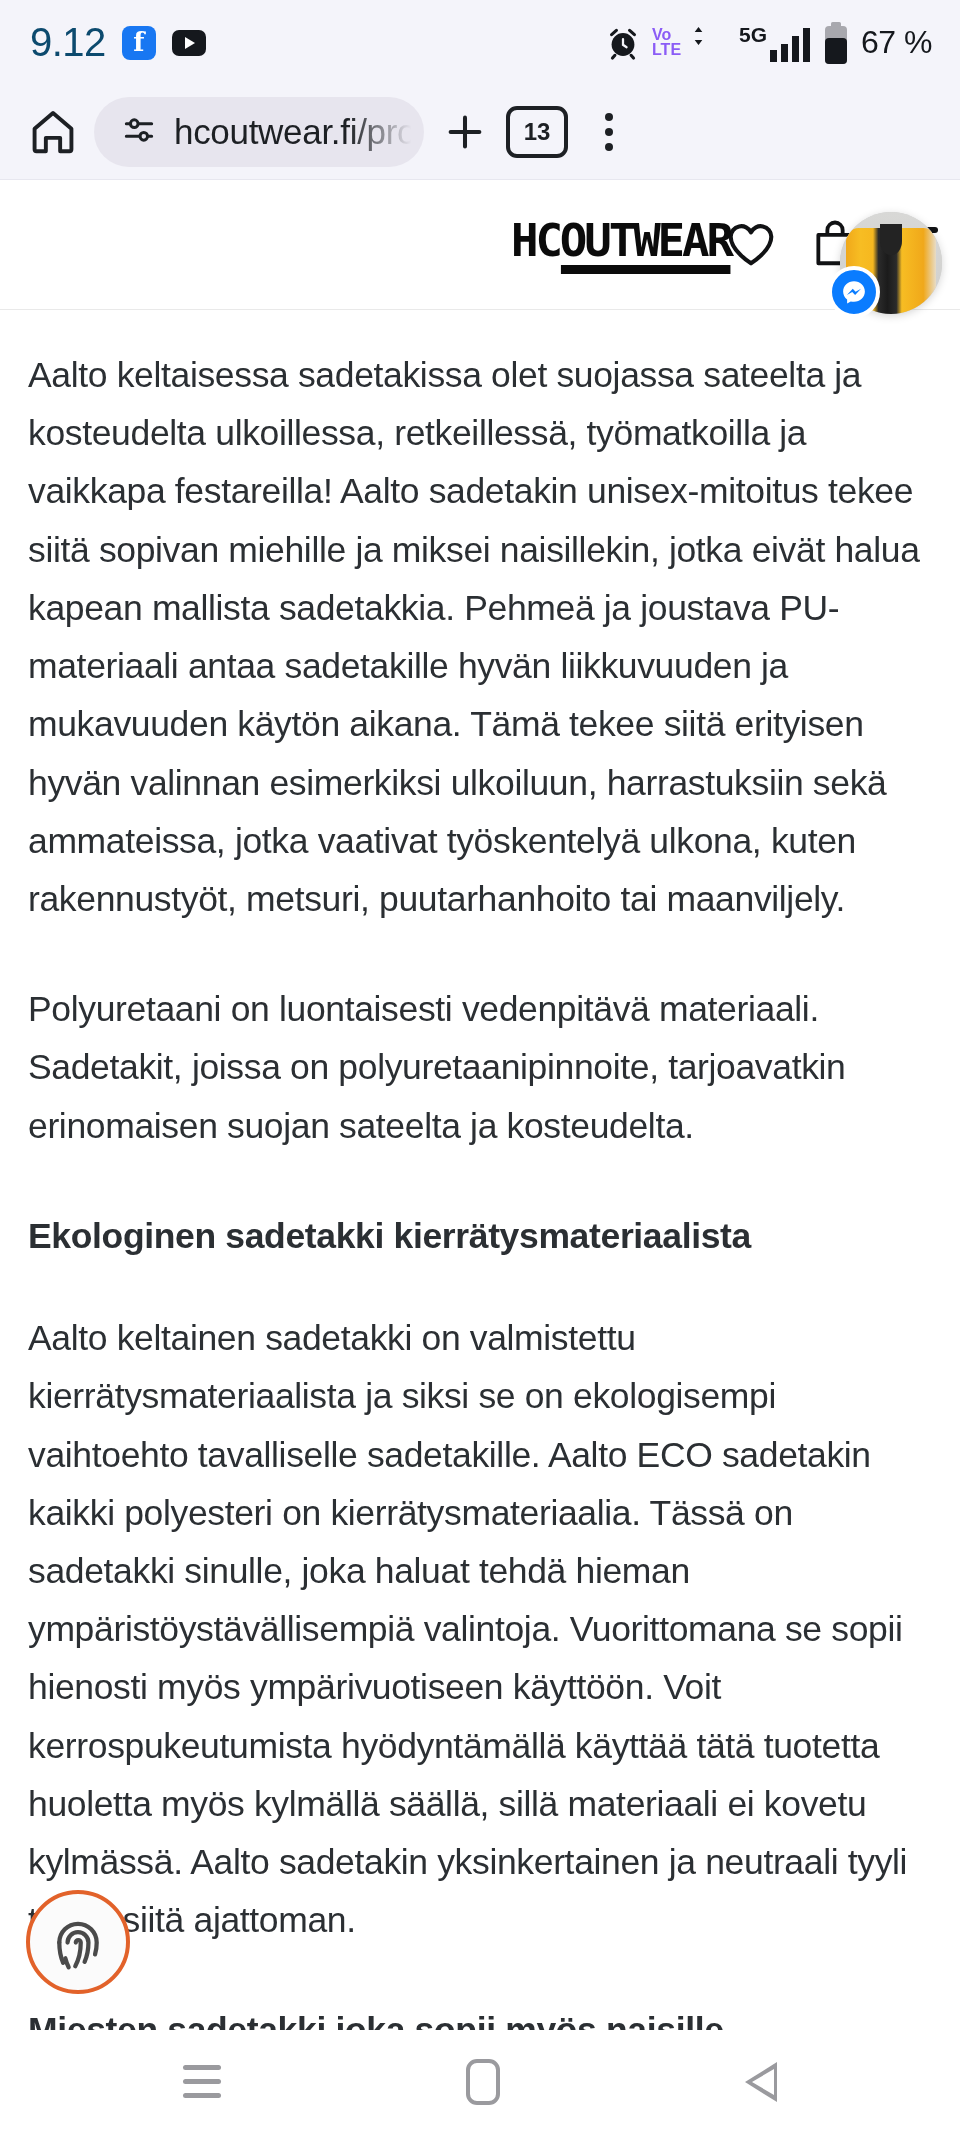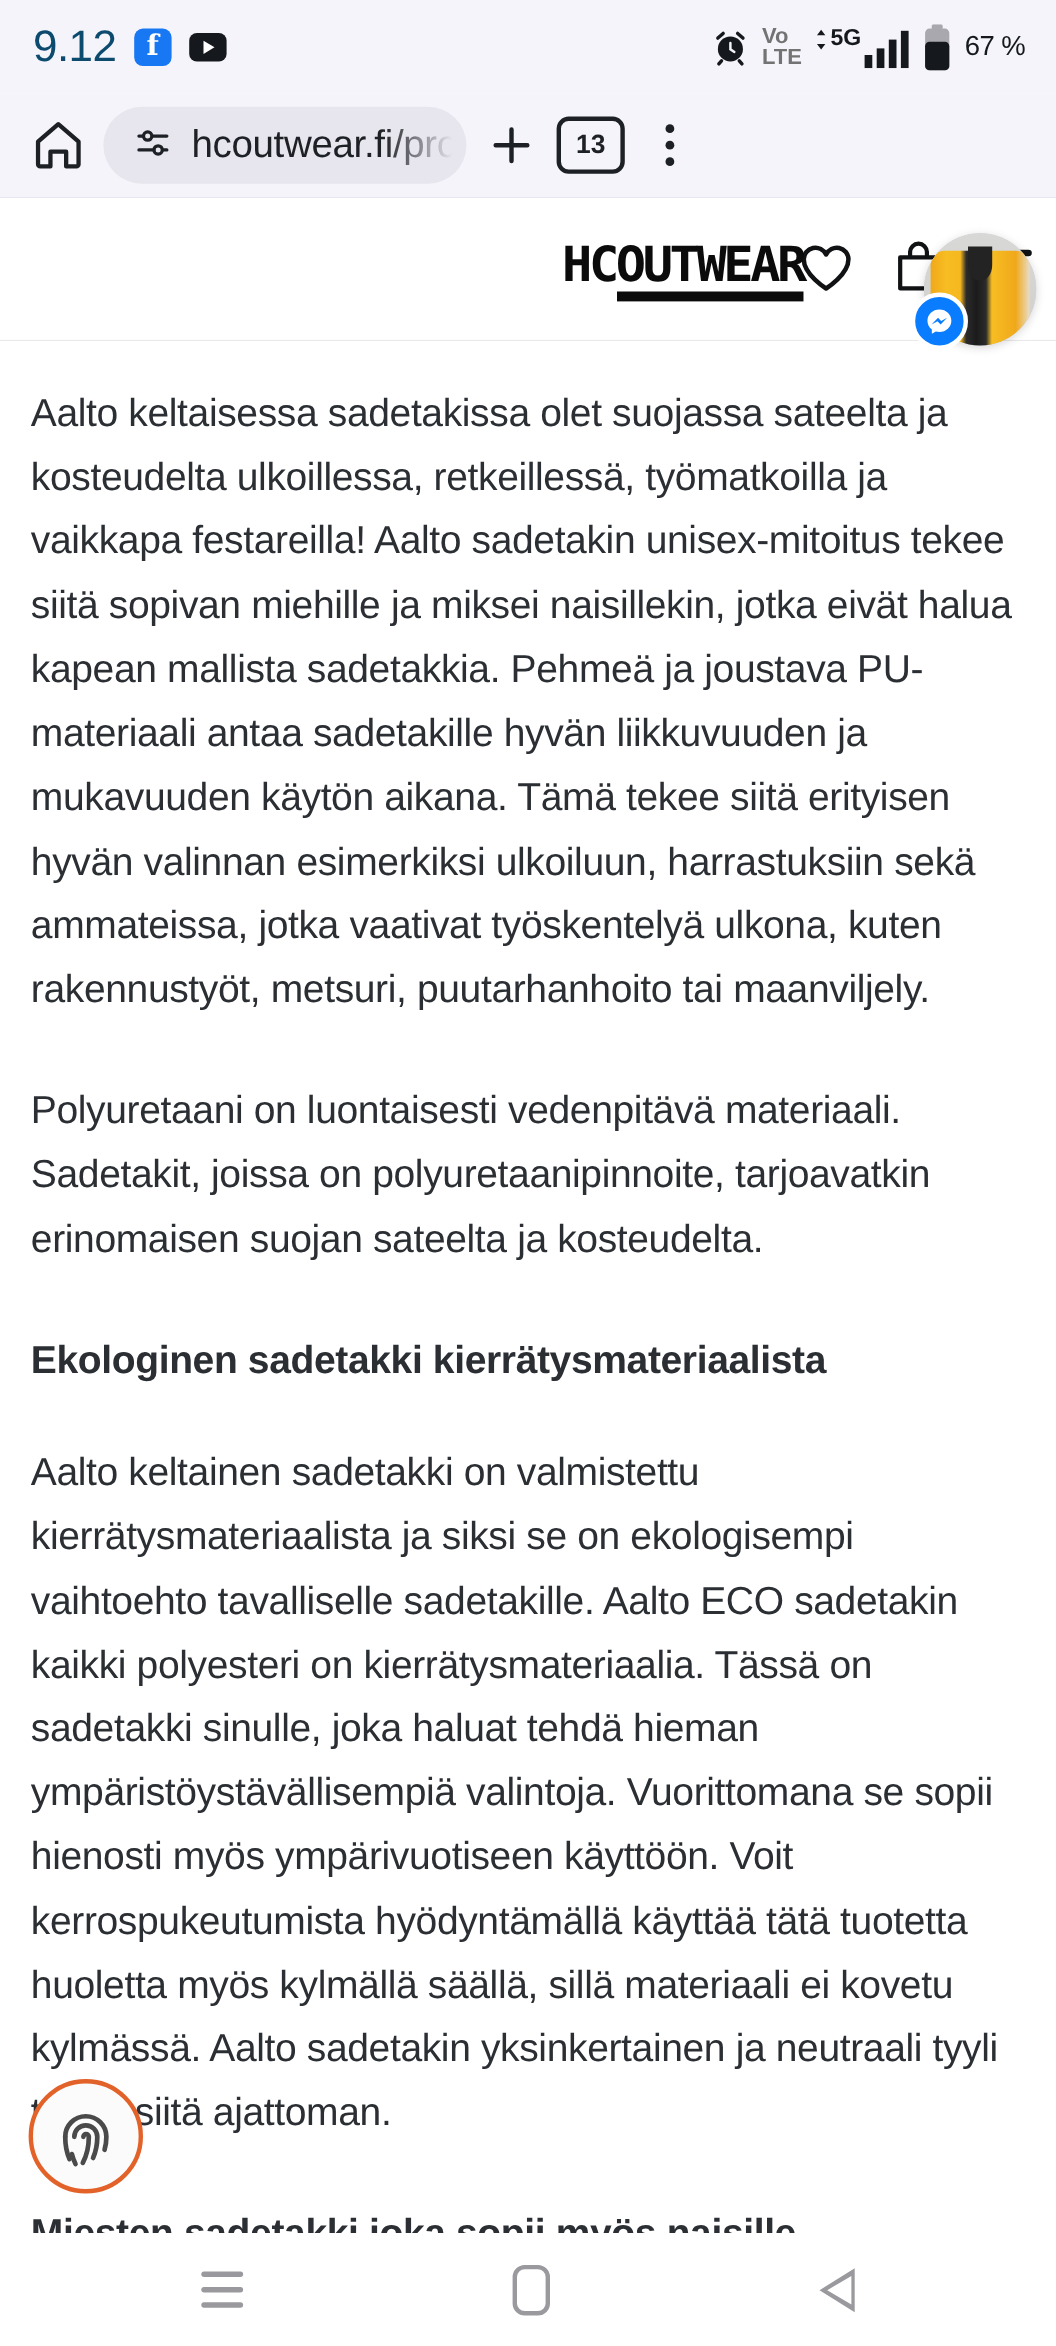--- a/index.html
+++ b/index.html
@@ -49,31 +49,31 @@
     content: ""; position: absolute;
     left: 13px; top: 7px;
     border-left: 10px solid #ffffff;
     border-top: 6px solid transparent;
     border-bottom: 6px solid transparent;
   }
   .status-right { display: flex; align-items: center; gap: 11px; }
   .status-right svg { display: block; }
   .volte {
     display: flex; flex-direction: column;
-    line-height: 0.92; color: #737373;
-    font-size: 20px; font-weight: 700;
+    line-height: 0.92; color: #8b5cf6;
+    font-size: 16px; font-weight: 700;
   }
   .fiveg-wrap { display: flex; align-items: flex-end; gap: 2px; }
   .fiveg-label {
     display: flex; align-items: flex-start;
     color: #15181d; font-size: 21px; font-weight: 700;
-    line-height: 1; margin-bottom: 16px;
+    line-height: 1; margin-bottom: 16px; gap: 32px;
   }
   .battery-pct {
-    font-size: 25px; color: #15181d; font-weight: 400;
+    font-size: 32px; color: #15181d; font-weight: 400;
     letter-spacing: -0.5px; margin-left: 2px;
   }
 
   
   .browser-bar {
     height: 95px;
     background: #f4f4fa;
     display: flex; align-items: center;
     padding: 0 24px 0 22px;
     gap: 10px;

